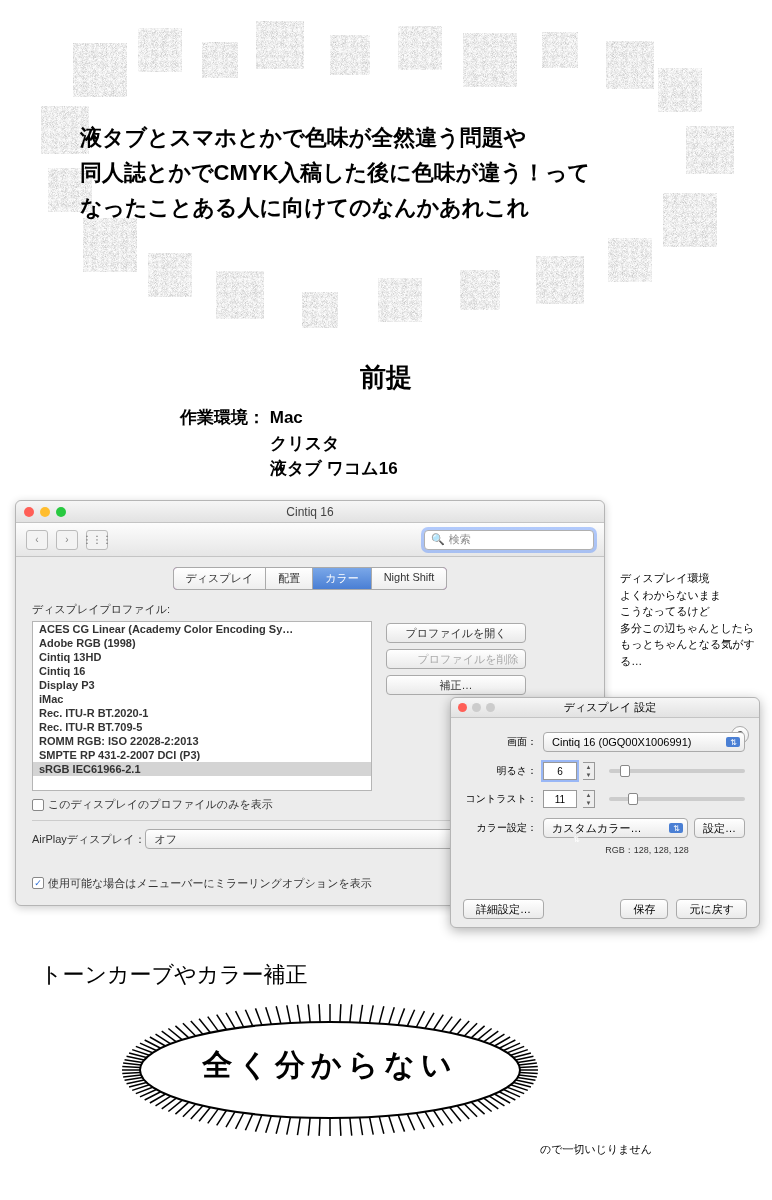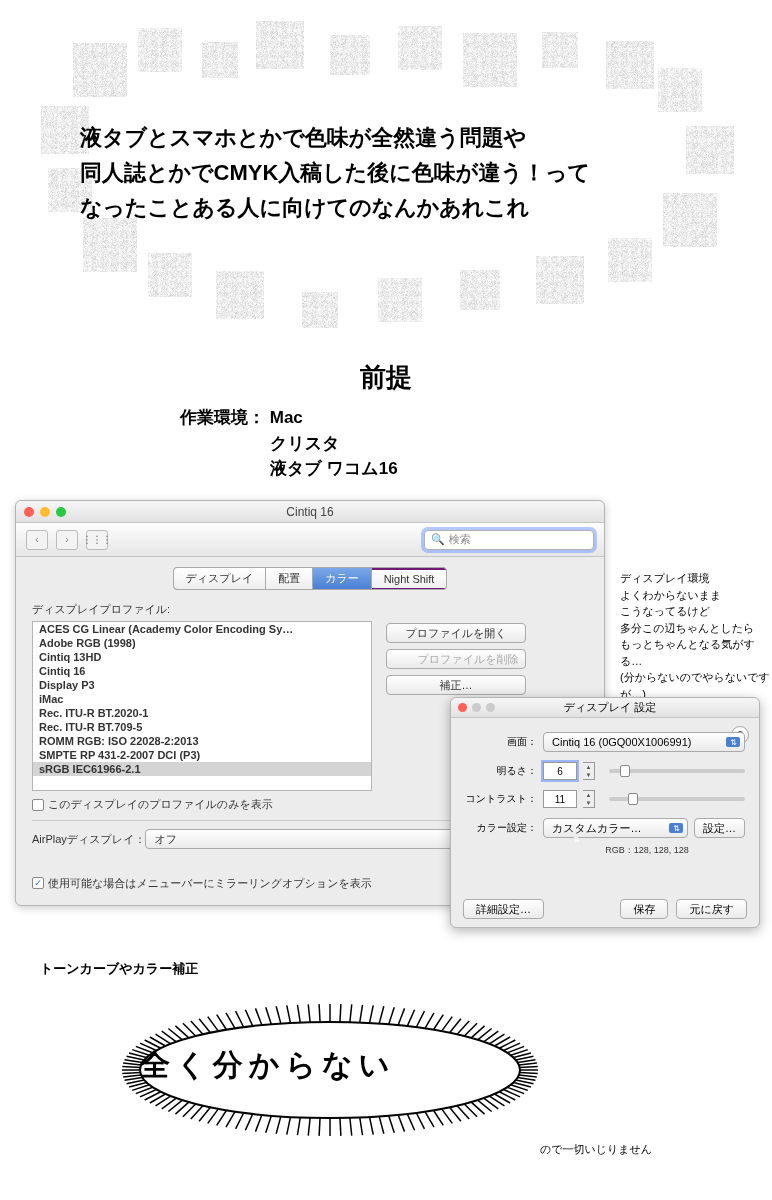--- a/index.html
+++ b/index.html
@@ -105,21 +105,20 @@
     box-shadow: 0 0 0 3px rgba(70,130,255,0.4);
   }
   .search-field .mag { margin-right:4px; color:#999; }
 
   .tabs-row {
     display:flex; justify-content:center; padding:10px 0 6px;
   }
   .seg {
     display:flex; border:1px solid #aaa; border-radius:4px; overflow:hidden;
     background:#701a75;
-    align-items:center;
   }
   .seg div {
     padding:3px 12px; font-size:11px; border-right:1px solid #aaa;
     background:linear-gradient(#fff,#eee);
   }
   .seg div:last-child { border-right:none; }
   .seg div.active { background:linear-gradient(#7aa7e8,#4a7fd4); color:#fff; }
 
   .prefs-body { padding: 6px 16px 12px; }
   .profile-label { font-size:11px; margin-bottom:4px; }
@@ -204,36 +203,37 @@
     display:flex;align-items:center;justify-content:center;font-size:11px;color:#555;
   }
   .rgb-text { font-size:9px; text-align:center; color:#333; margin-left:84px; margin-top:-4px; margin-bottom:24px; }
   .dlg-foot { display:flex; gap:8px; padding:8px 12px; border-top:0; justify-content:space-between; }
   .dlg-foot .mac-btn { flex:0 0 auto; padding:0 12px; }
 
   .tone-heading {
     position:absolute;
     top: 960px;
     left: 40px;
-    font-size: 13px;
-    font-weight:bold;
+    font-size: 22px;
+    font-weight:normal;
   }
 
   .spiky-oval {
     position:absolute;
     top: 1000px;
     left: 100px;
     width: 460px;
     height: 140px;
   }
   .spiky-text {
     position:absolute;
     top: 1045px;
     left: 140px;
     width: 380px;
+    text-align:center;
     font-size: 30px;
     font-weight:bold;
     letter-spacing: 6px;
   }
   .tiny-note {
     position:absolute;
     top: 1142px;
     left: 540px;
     font-size:11px;
   }
@@ -359,21 +359,20 @@
     </div>
   </div>
 </div>
 
 <div class="side-note">
   <div>ディスプレイ環境</div>
   <div>よくわからないまま</div>
   <div>こうなってるけど</div>
   <div>多分この辺ちゃんとしたら</div>
   <div>もっとちゃんとなる気がする…</div>
-  <div>(分からないのでやらないですが…)</div>
 </div>
 
 <div class="display-dialog">
   <div class="titlebar2">
     <div class="traffic2">
       <div class="tl2" style="background:#ff5f57"></div>
       <div class="tl2" style="background:#ccc"></div>
       <div class="tl2" style="background:#ccc"></div>
     </div>
     <div class="t">ディスプレイ 設定</div>

